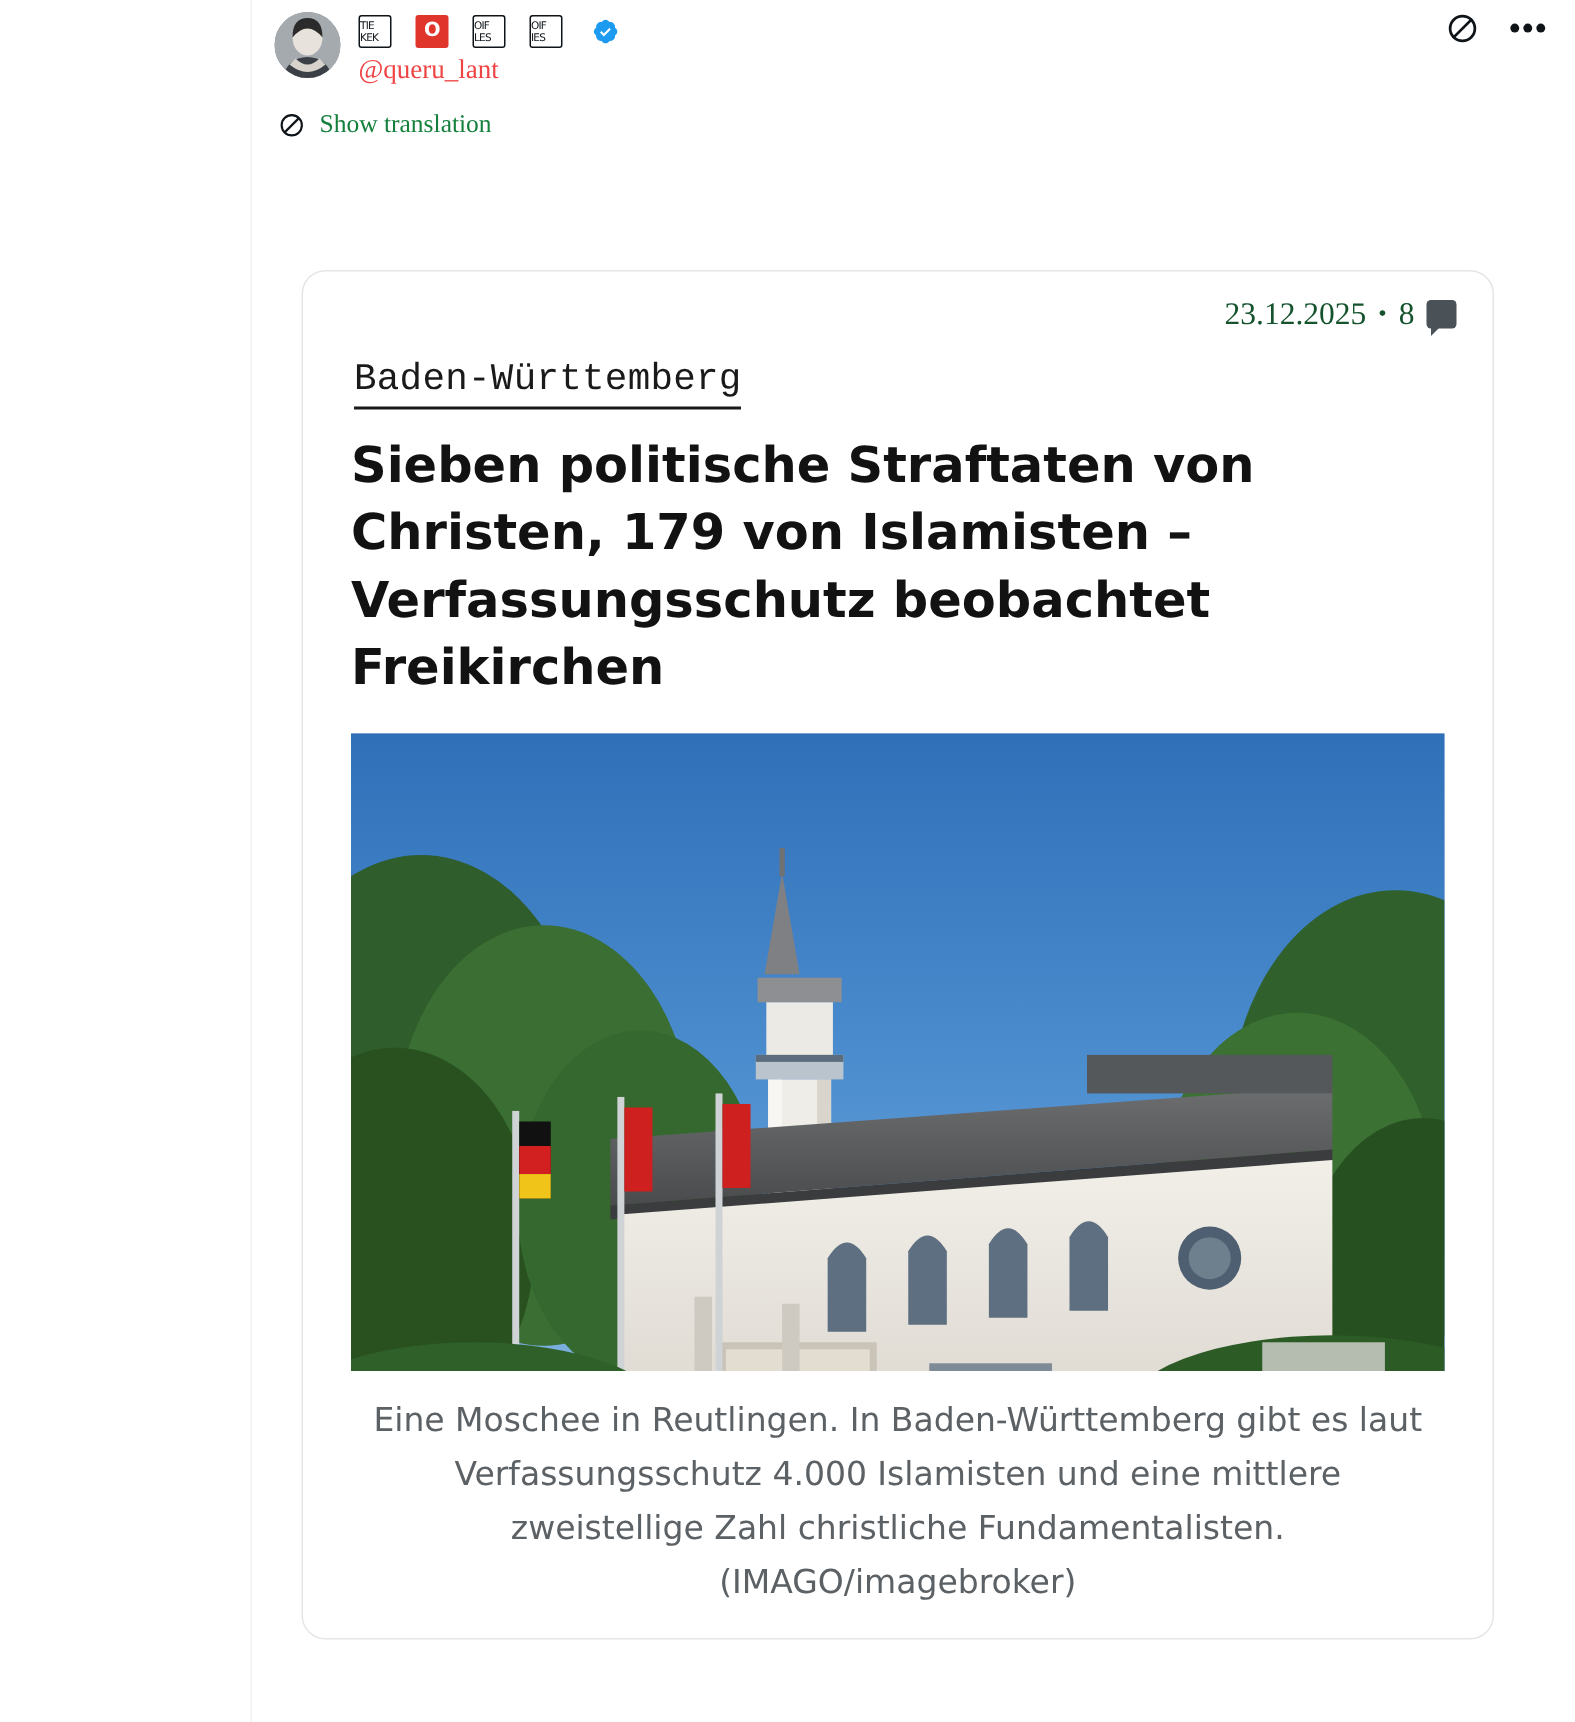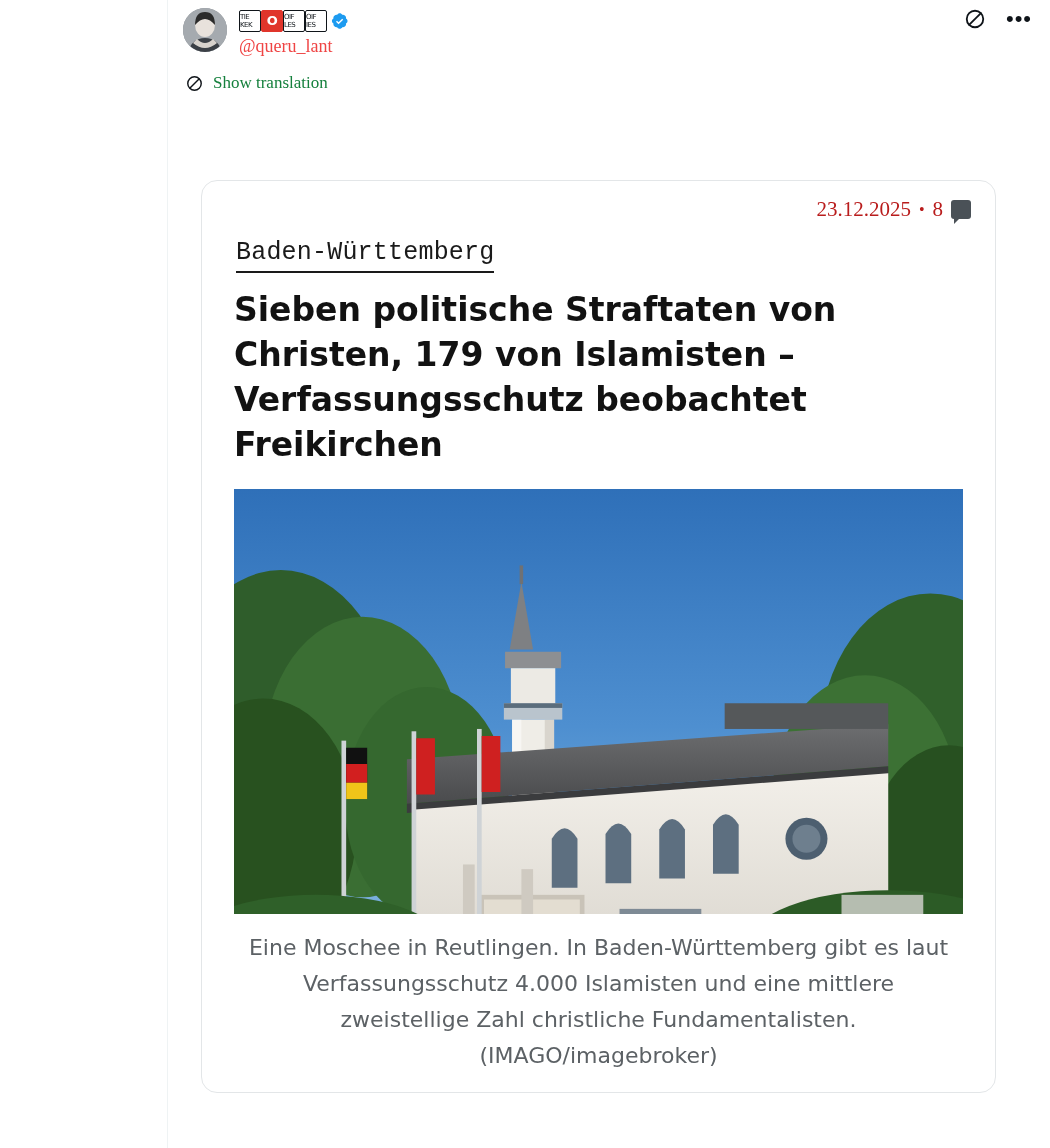--- a/index.html
+++ b/index.html
@@ -59,21 +59,21 @@
   .id-block {
     margin-left: 12px;
     display: flex;
     flex-direction: column;
     justify-content: flex-start;
     padding-top: 1px;
   }
   .name-row {
     display: flex;
     align-items: center;
-    gap: 0;
+    gap: 16px;
     height: 24px;
   }
   .glyph-box {
     display: inline-flex;
     flex-direction: column;
     justify-content: center;
     align-items: center;
     width: 22px;
     height: 22px;
     border: 1.5px solid #0f1419;
@@ -166,21 +166,21 @@
     border-radius: 16px;
     overflow: hidden;
     background: #ffffff;
   }
   .card-meta {
     display: flex;
     justify-content: flex-end;
     align-items: center;
     gap: 8px;
     padding: 16px 24px 4px 24px;
-    color: #b91c1c;
+    color: #14532d;
     font-size: 21px;
     font-family: "Liberation Serif", serif;
   }
   .card-meta .dot { font-size: 16px; }
   .comment-icon {
     width: 20px; height: 19px;
     display: inline-block;
     background: #4a5157;
     border-radius: 3px;
     position: relative;

